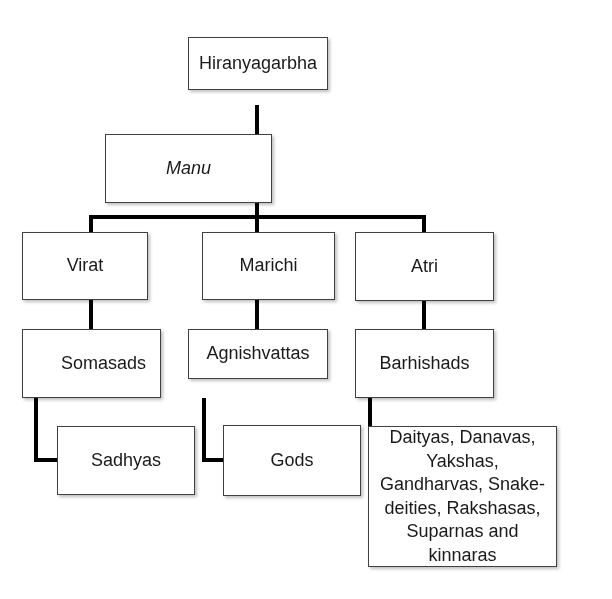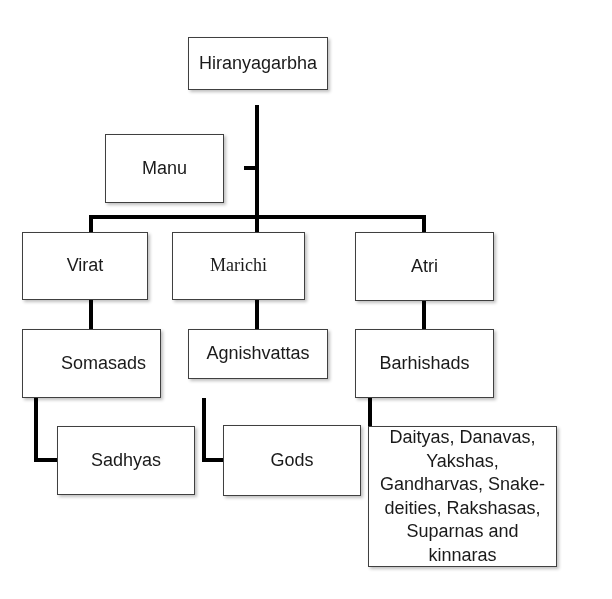--- a/index.html
+++ b/index.html
@@ -65,29 +65,29 @@
   <div class="line" style="left:202px; top:398px; width:4px; height:64px;"></div>
   <div class="line" style="left:202px; top:458px; width:21px; height:4px;"></div>
 
   <div class="line" style="left:368px; top:398px; width:4px; height:98px;"></div>
   <div class="line" style="left:368px; top:492px; width:21px; height:4px;"></div>
 
   <div class="node" style="left:188px; top:25px; width:140px; height:53px;margin-top:12px;">
     <span class="label">Hiranyagarbha</span>
   </div>
 
-  <div class="node" style="left:105px; top:134px; width:119px; height:69px;">
+  <div class="node" style="left:105px; top:134px; width:167px; height:69px;font-style:italic;">
     <span class="label">Manu</span>
   </div>
 
   <div class="node" style="left:22px; top:232px; width:126px; height:68px;">
     <span class="label">Virat</span>
   </div>
 
-  <div class="node" style="left:172px; top:232px; width:133px; height:68px;font-family:Liberation Serif, serif;">
+  <div class="node" style="left:202px; top:232px; width:133px; height:68px;">
     <span class="label">Marichi</span>
   </div>
 
   <div class="node" style="left:355px; top:232px; width:139px; height:69px;">
     <span class="label">Atri</span>
   </div>
 
   <div class="node" style="left:22px; top:329px; width:139px; height:69px;padding-left:24px;">
     <span class="label">Somasads</span>
   </div>

